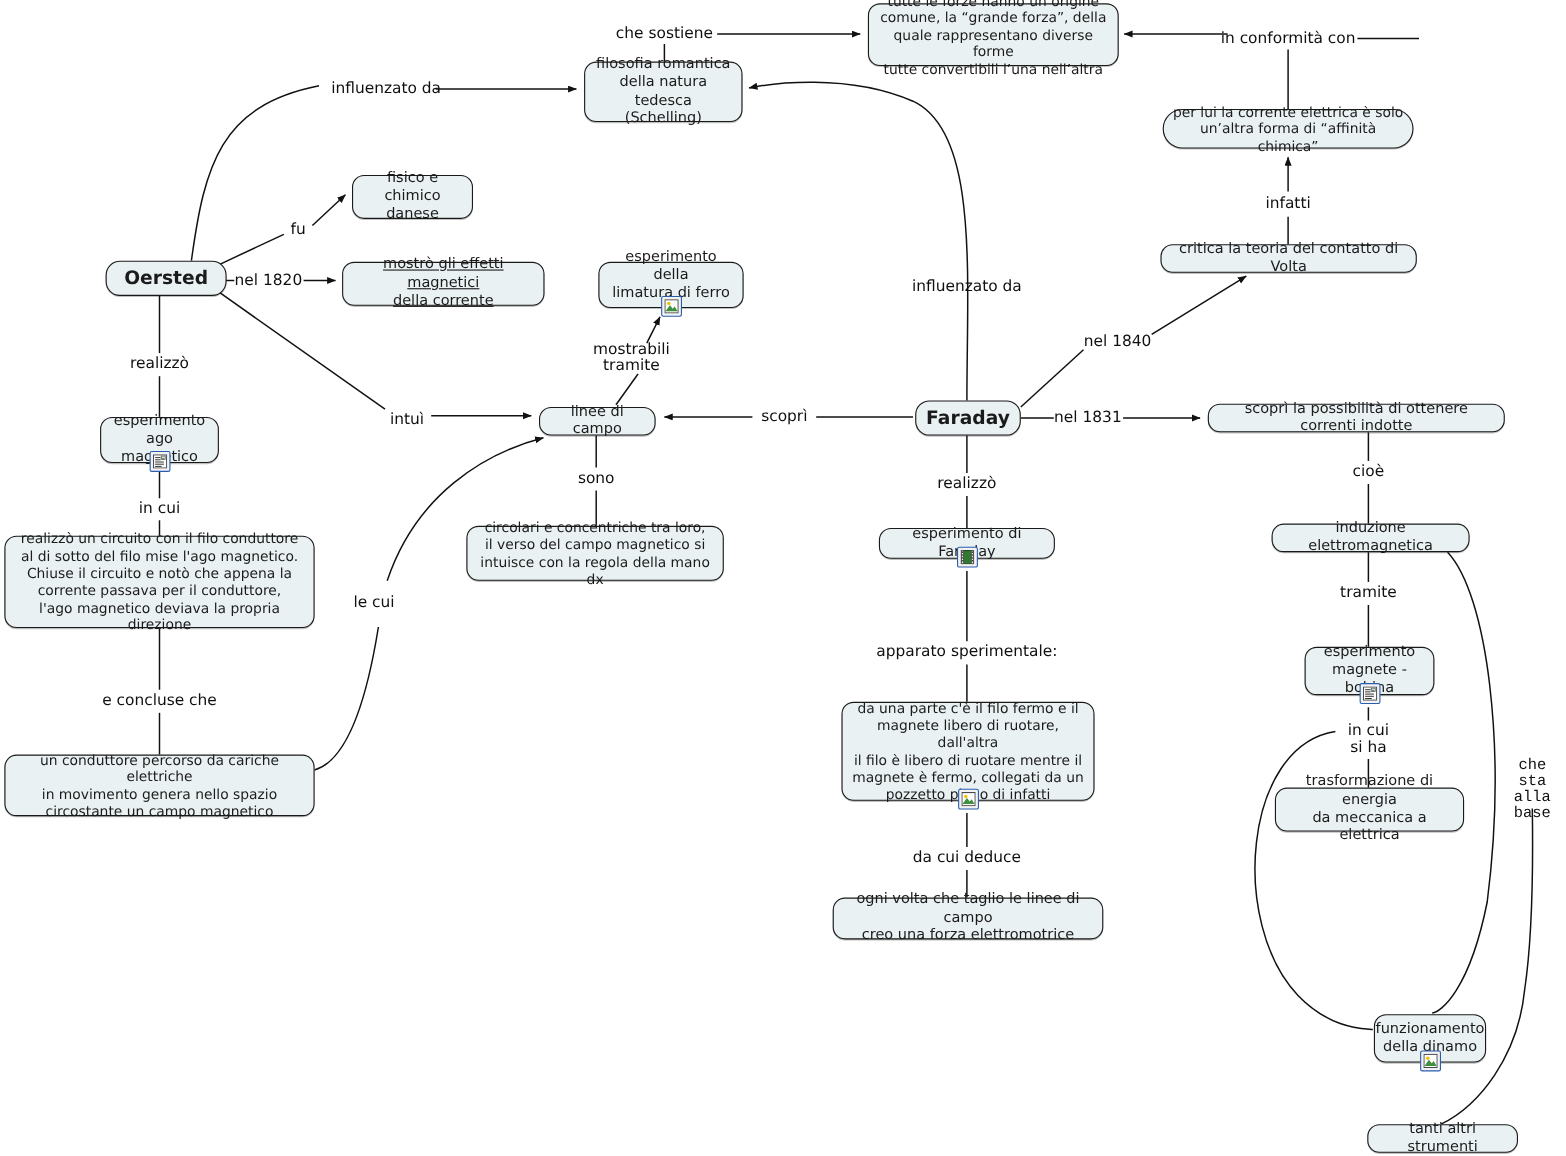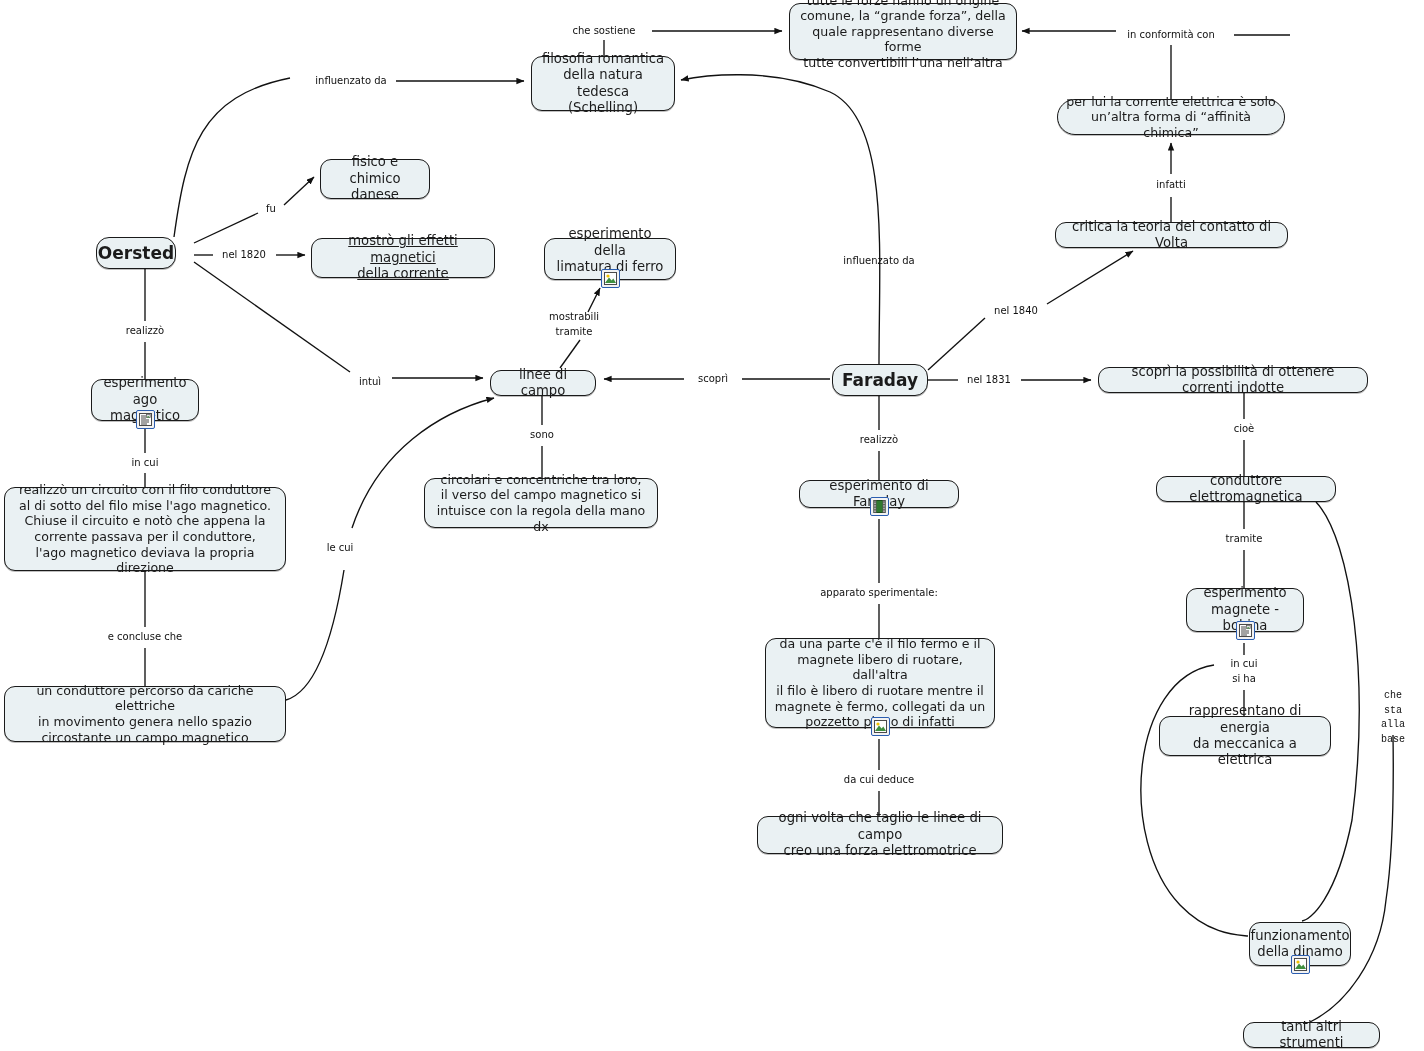--- a/index.html
+++ b/index.html
@@ -45,21 +45,21 @@
     font-size: 17px;
     border-width: 1.8px;
     border-radius: 13px;
   }
   .node.small-text {
     font-size: 12.6px;
     line-height: 15.6px;
   }
   .edge-label {
     position: absolute;
-    font-size: 10px;
+    font-size: 14px;
     line-height: 14.6px;
     color: #101010;
     text-align: center;
     white-space: pre-line;
     transform: translate(-50%, -50%);
   }
   .badge {
     position: absolute;
     width: 19px;
     height: 19px;
@@ -158,21 +158,21 @@
       <path d="M1214,665 C1130,678 1118,840 1180,905 C1210,936 1240,935 1248,936"></path>
 
       <path d="M1316,502 C1352,540 1370,680 1352,820 C1336,900 1310,920 1302,921"></path>
 
       <path d="M1393,735 C1394,800 1392,860 1386,900"></path>
       <path d="M1386,900 C1380,960 1345,1005 1310,1022"></path>
     </g>
   </svg>
 
   <div id="nodes">
-      <div class="node concept" style="left: 96px; top: 237px; width: 80px; height: 32px;"><span>Oersted</span></div>
+      <div class="node concept" style="left: 96px; top: 237px; width: 110px; height: 32px;"><span>Oersted</span></div>
       <div class="node concept" style="left: 832px; top: 364px; width: 96px; height: 32px;"><span>Faraday</span></div>
       <div class="node small-text" style="left: 789px; top: 3px; width: 228px; height: 57px;"><span>tutte le forze hanno un’origine
 comune, la “grande forza”, della
 quale rappresentano diverse forme
 tutte convertibili l’una nell’altra</span></div>
       <div class="node" style="left: 531px; top: 56px; width: 144px; height: 55px;"><span>filosofia romantica
 della natura tedesca
 (Schelling)</span></div>
       <div class="node small-text" style="left: 1057px; top: 99px; width: 228px; height: 36px; border-radius: 18px;"><span>per lui la corrente elettrica è solo
 un’altra forma di “affinità chimica”</span></div>
@@ -244,38 +244,38 @@
       <div class="badge" style="left: 870.5px; top: 717px;">
         <svg width="13" height="13" viewBox="0 0 13 13">
           <rect x="0.5" y="0.5" width="12" height="12" fill="#fdfdfd" stroke="#4a4a4a"></rect>
           <circle cx="4" cy="4" r="1.6" fill="#f2c200"></circle>
           <path d="M1,11 L5,5.4 L7.6,8.6 L9.3,6.6 L12,11 z" fill="#3f8f3f"></path>
         </svg>
       </div>
       <div class="node" style="left: 757px; top: 816px; width: 246px; height: 38px;"><span>ogni volta che taglio le linee di campo
 creo una forza elettromotrice</span></div>
       <div class="node" style="left: 1098px; top: 367px; width: 270px; height: 26px;"><span>scoprì la possibilità di ottenere correnti indotte</span></div>
-      <div class="node" style="left: 1156px; top: 476px; width: 180px; height: 26px;"><span>conduttore elettromagnetica</span></div>
+      <div class="node" style="left: 1156px; top: 476px; width: 180px; height: 26px;"><span>induzione elettromagnetica</span></div>
       <div class="node" style="left: 1186px; top: 588px; width: 118px; height: 44px;"><span>esperimento
 magnete - bobina</span></div>
       <div class="badge" style="left: 1235.5px; top: 621px;">
         <svg width="13" height="13" viewBox="0 0 13 13">
           <rect x="0.5" y="0.5" width="12" height="12" fill="#fdfdfd" stroke="#4a4a4a"></rect>
           <g stroke="#333" stroke-width="0.9">
             <path d="M2,3 H7"></path>
             <path d="M2,5 H7"></path>
             <path d="M2,7 H10"></path>
             <path d="M2,9 H10"></path>
             <path d="M2,11 H8"></path>
           </g>
           <rect x="7.6" y="1.6" width="3.6" height="3" fill="#e8e8e8" stroke="#555" stroke-width="0.7"></rect>
           <path d="M7.8,4.4 L9,2.8 L11,4.4 z" fill="#3f8f3f"></path>
         </svg>
       </div>
-      <div class="node" style="left: 1159px; top: 716px; width: 172px; height: 40px;"><span>rappresentano di energia
+      <div class="node" style="left: 1159px; top: 716px; width: 172px; height: 40px;"><span>trasformazione di energia
 da meccanica a elettrica</span></div>
       <div class="node" style="left: 1249px; top: 922px; width: 102px; height: 44px;"><span>funzionamento
 della dinamo</span></div>
       <div class="badge" style="left: 1290.5px; top: 955px;">
         <svg width="13" height="13" viewBox="0 0 13 13">
           <rect x="0.5" y="0.5" width="12" height="12" fill="#fdfdfd" stroke="#4a4a4a"></rect>
           <circle cx="4" cy="4" r="1.6" fill="#f2c200"></circle>
           <path d="M1,11 L5,5.4 L7.6,8.6 L9.3,6.6 L12,11 z" fill="#3f8f3f"></path>
         </svg>
       </div>

